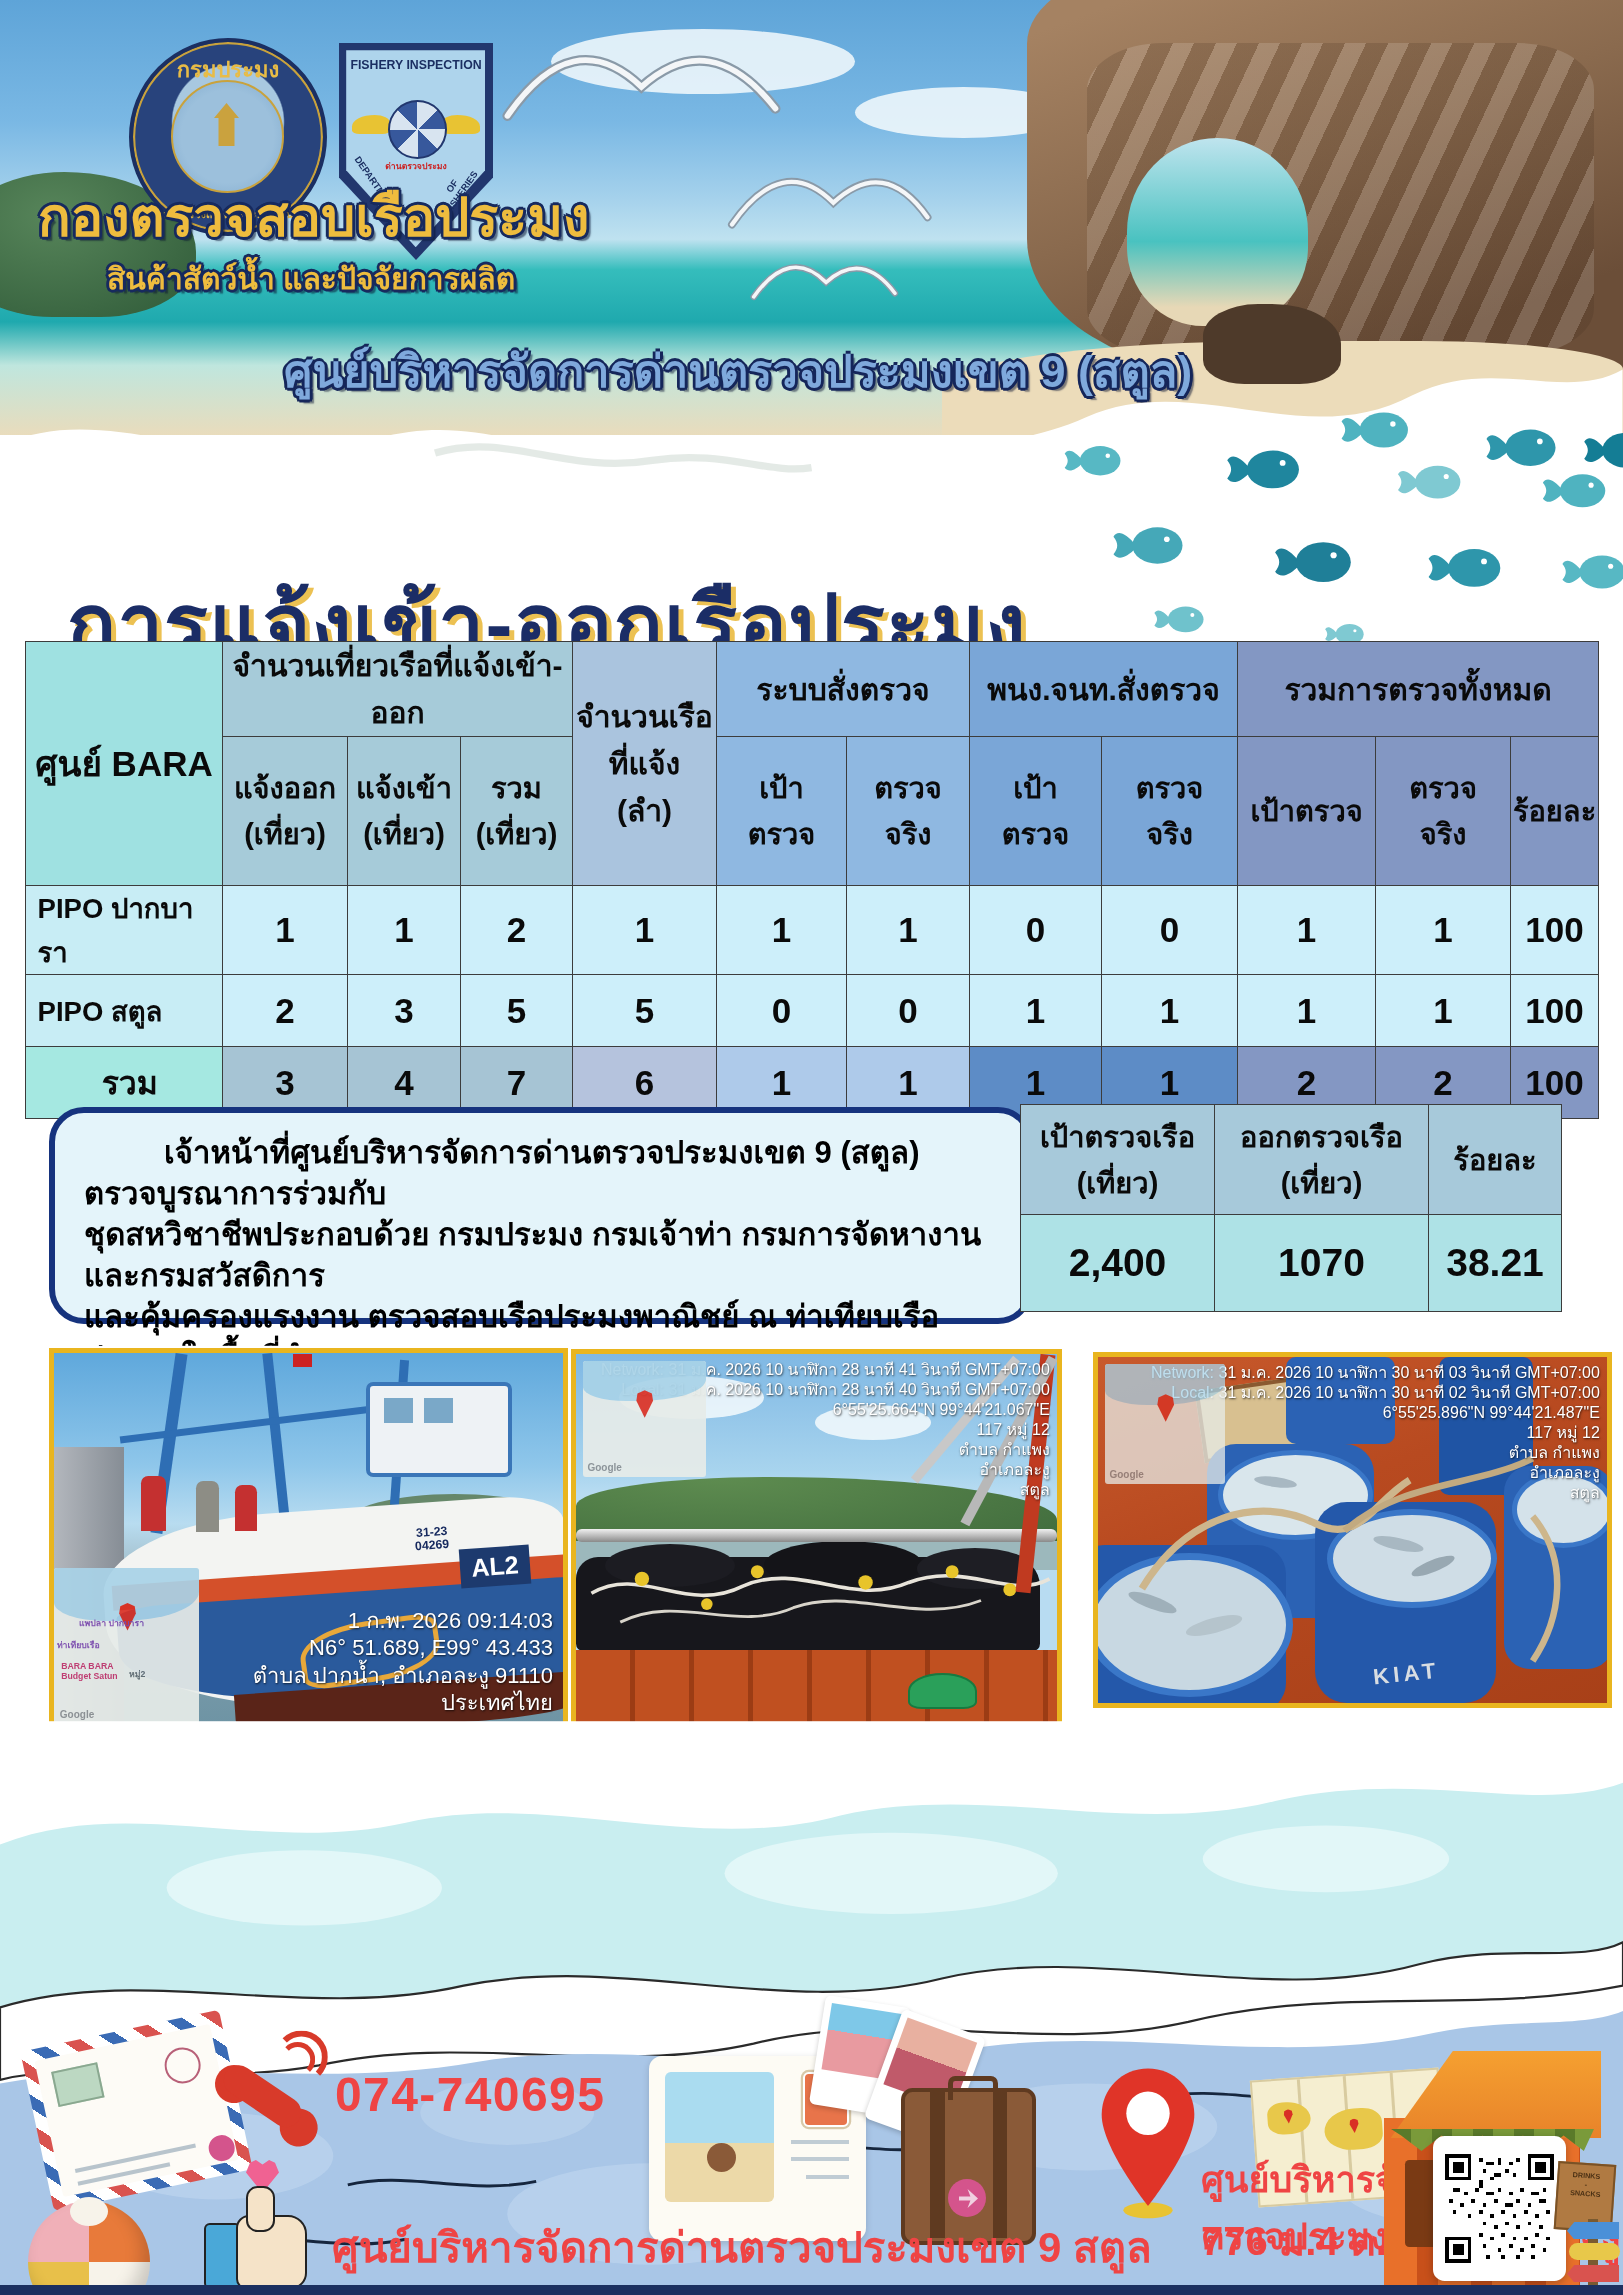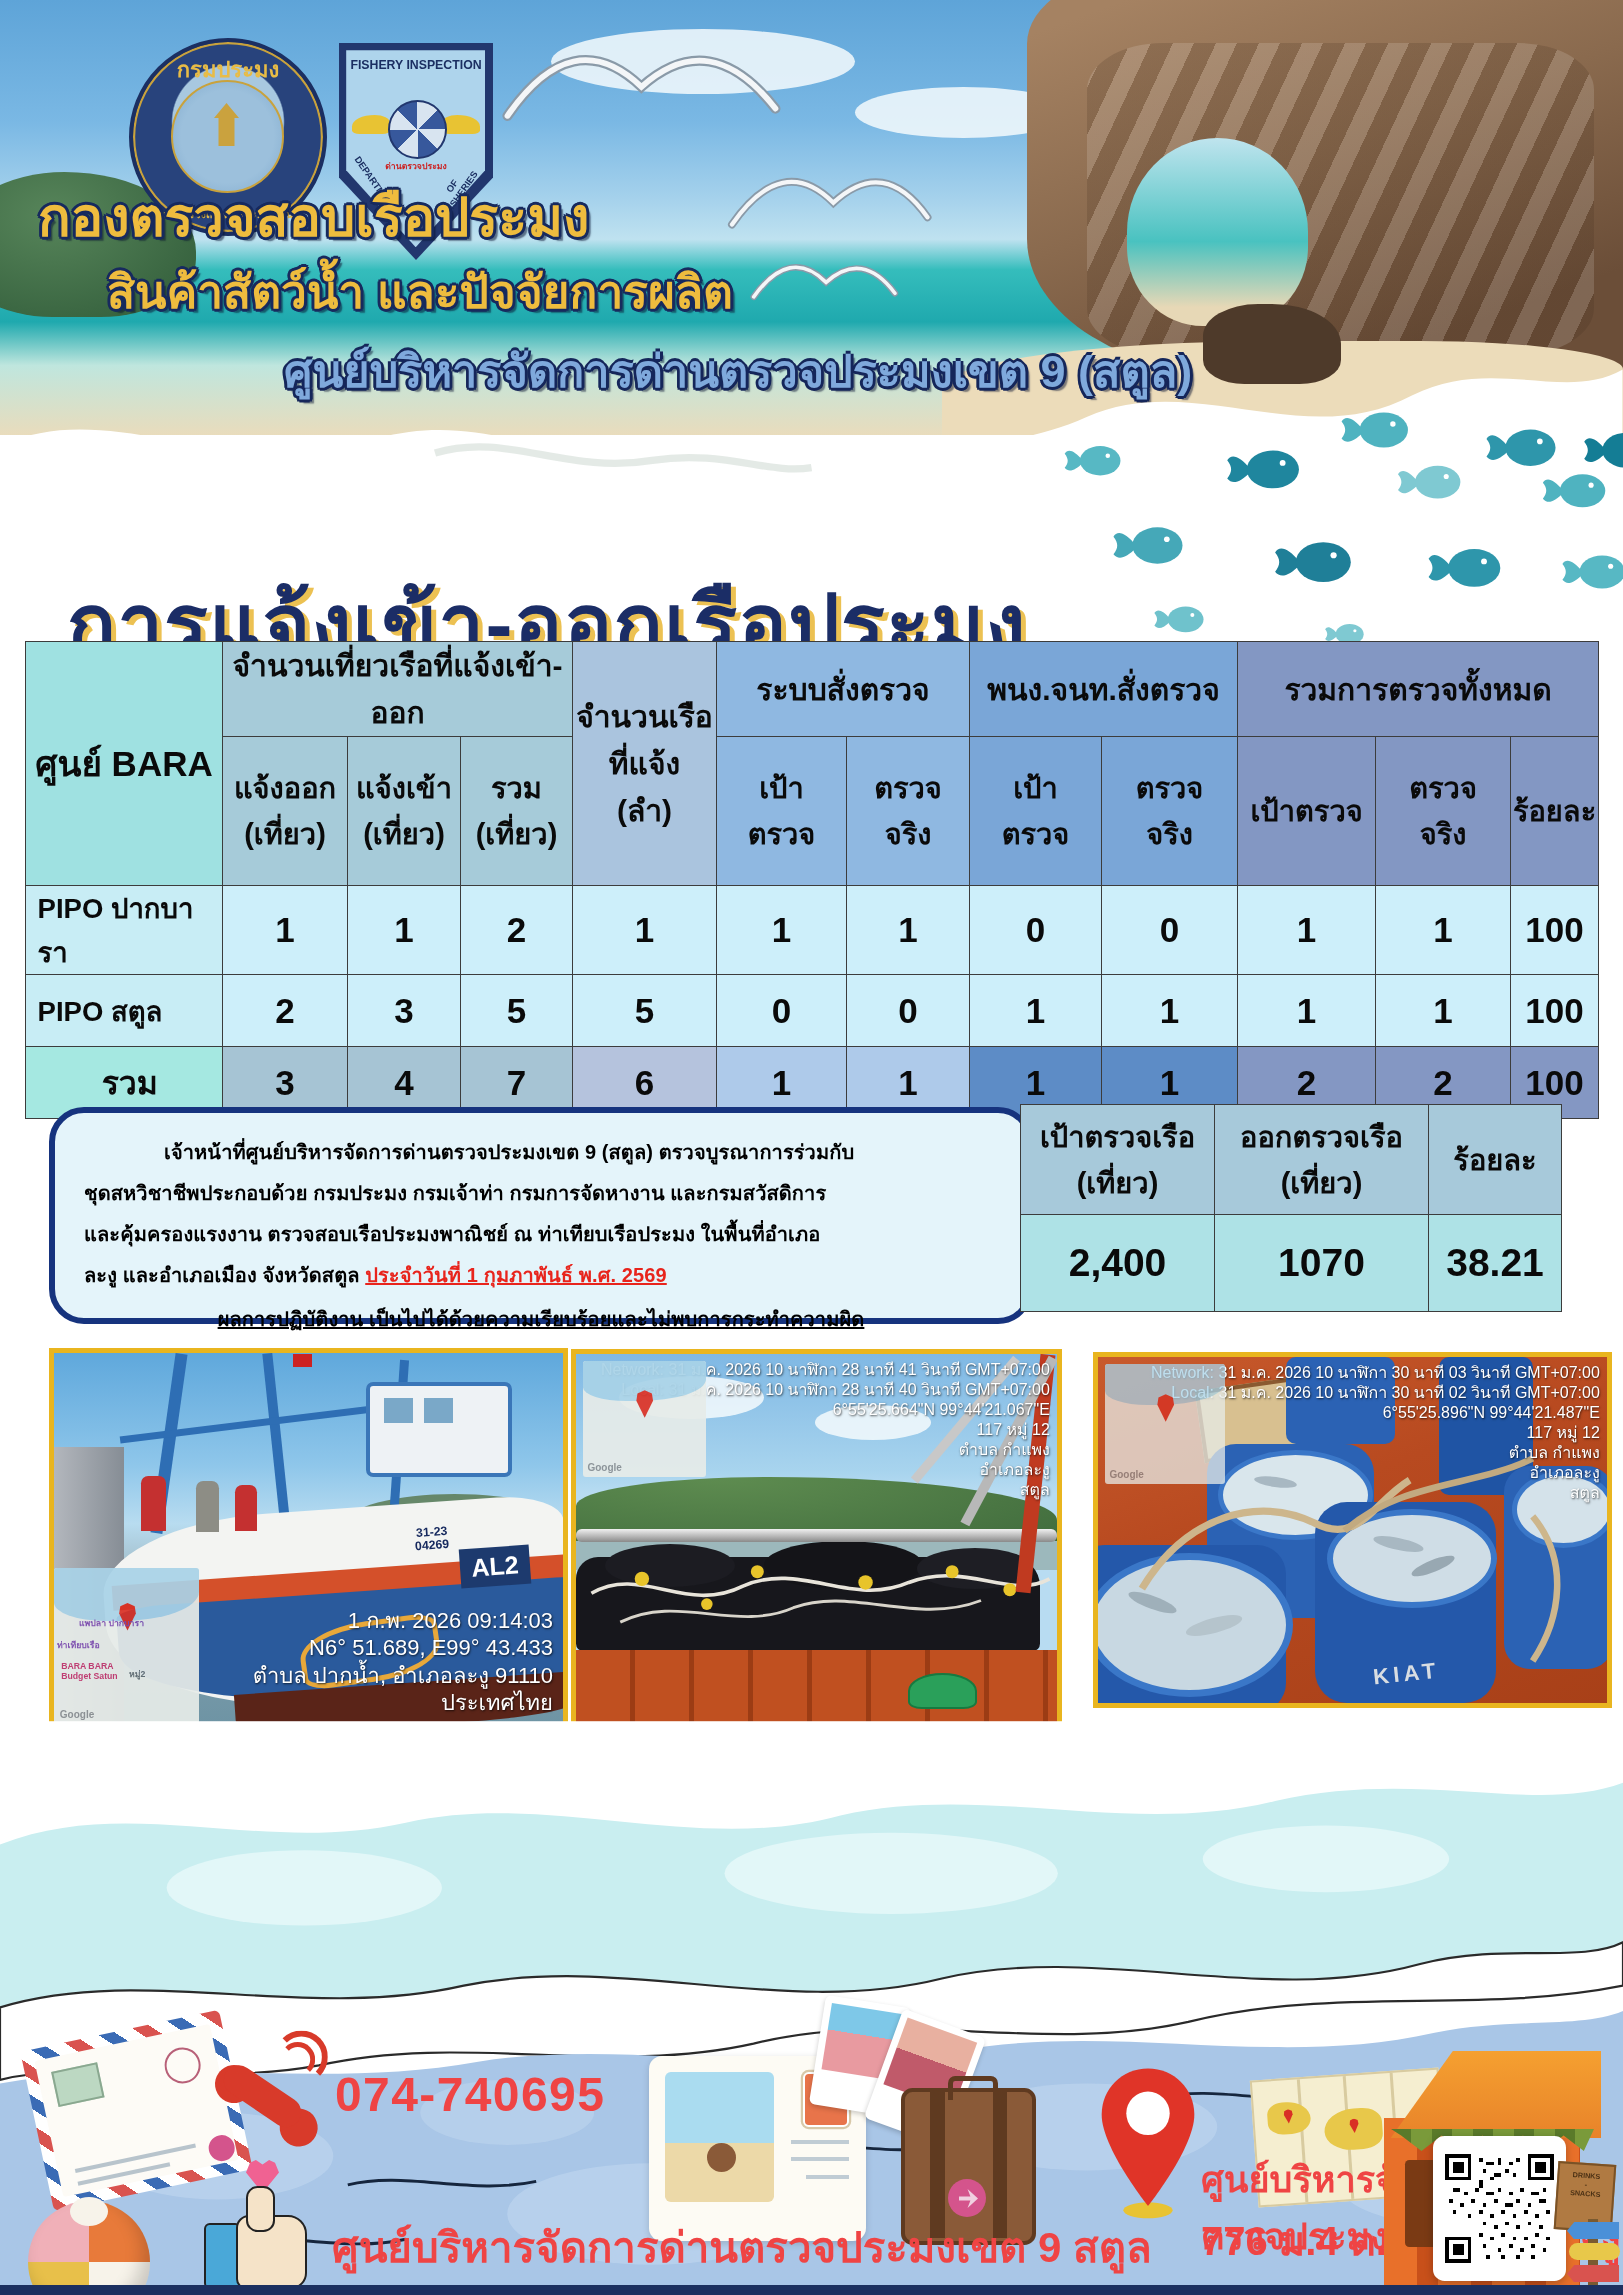--- a/index.html
+++ b/index.html
@@ -51,21 +51,21 @@
   #pipo-table .r-body td:first-child{text-align:left;padding-left:11.6px;font-size:27.5px;}
   #pipo-table tr.sumrow td:first-child{text-align:center;font-size:32px;}
   .bg-pipo{background:#9fe1e1;} .bg-trip{background:#a6cbd9;} .bg-ves{background:#aac4de;}
   .bg-sys{background:#8fb8e1;} .bg-off{background:#7aa6d7;} .bg-all{background:#8397c3;}
   .bg-cell{background:#cdeffa;} .bg-lab{background:#c8edf5;}
   .bg-s-lab{background:#a5e8e1;} .bg-s-trip{background:#a6c4d4;} .bg-s-ves{background:#b5c3dd;}
   .bg-s-sys{background:#aecaea;} .bg-s-off{background:#5d8cc6;} .bg-s-all{background:#8497c3;}
   #pipo-table .pipo-head{font-size:35px;font-weight:bold;}
   
   #note-box{left:49px;top:1107px;width:984px;height:217px;background:#e4f4fa;border:6.5px solid #16337e;border-radius:35px;box-sizing:border-box;padding:19px 29px 0 29px;}
-  #note-box .ln{font-size:20px;line-height:41px;color:#000;font-weight:600;letter-spacing:0.1px;}
+  #note-box .ln{font-size:31px;line-height:41px;color:#000;font-weight:600;letter-spacing:0.1px;}
   #note-box .ln1{text-indent:80px;}
   #note-box .red{color:#e8241c;text-decoration:underline;font-weight:bold;}
   #note-box .ln5{text-align:center;text-decoration:underline;font-weight:bold;margin-top:2.9px;}
   
   #kpi-table{left:1020px;top:1104px;border-collapse:collapse;table-layout:fixed;width:541px;}
   #kpi-table th,#kpi-table td{border:1.4px solid #3c3c3c;text-align:center;vertical-align:middle;color:#0a0a0a;}
   #kpi-table th{height:107px;background:#a7c9da;font-size:29px;font-weight:bold;}
   #kpi-table td{height:94px;background:#aee2e6;font-size:39px;font-weight:bold;}
   
   .photo{border:5.8px solid #e9b51f;box-shadow:0 0 0 2.2px #ffffff;overflow:hidden;background:#888;}
@@ -116,21 +116,21 @@
       <div class="abs" style="left:0;top:14.5px;width:154px;text-align:center;font-size:12.3px;font-weight:bold;color:#1b2f62;">FISHERY INSPECTION</div>
       <div class="abs wing" style="left:13px;"></div>
       <div class="abs wing" style="right:13px;transform:scaleX(-1);"></div>
       <div class="abs badge"></div>
       <div class="abs" style="left:0;top:116px;width:154px;text-align:center;font-size:8.7px;font-weight:bold;color:#c22;">ด่านตรวจประมง</div>
       <div class="abs" style="left:4.3px;top:135px;width:65px;text-align:center;font-size:9.4px;font-weight:bold;color:#1b2f62;transform:rotate(55deg);">DEPARTMENT</div>
       <div class="abs" style="right:4.3px;top:135px;width:65px;text-align:center;font-size:9.4px;font-weight:bold;color:#1b2f62;transform:rotate(-55deg);">OF FISHERIES</div>
     </div>
 
     <div class="abs ban-gold" style="left:38px;top:174px;font-size:54px;">กองตรวจสอบเรือประมง</div>
-    <div class="abs ban-gold" style="left:107px;top:255px;font-size:46px;">สินค้าสัตว์น้ำ และปัจจัยการผลิต</div>
+    <div class="abs ban-gold" style="left:107px;top:255px;font-size:30px;">สินค้าสัตว์น้ำ และปัจจัยการผลิต</div>
     <div class="abs ban-blue" style="left:284px;top:335px;font-size:45px;">ศูนย์บริหารจัดการด่านตรวจประมงเขต 9 (สตูล)</div>
   </div>
 
   <svg class="abs" style="left:0;top:330px;width:1623px;height:181px;" viewBox="0 0 2240 250">
     <path d="M0,160 C150,90 300,210 520,150 C700,100 820,230 1000,170 C1180,115 1320,200 1500,120 C1650,55 1800,170 1950,90 C2060,35 2160,100 2240,55 L2240,250 L0,250 Z" fill="#ffffff"></path>
     <path d="M600,170 C700,140 780,200 900,180 C1000,165 1060,200 1120,190" fill="none" stroke="#c9d6cd" stroke-width="10" opacity=".5"></path>
   </svg>
 
   <div class="abs rep-title" style="left:67px;top:559px;font-size:81px;">การแจ้งเข้า-ออกเรือประมง</div>
 

